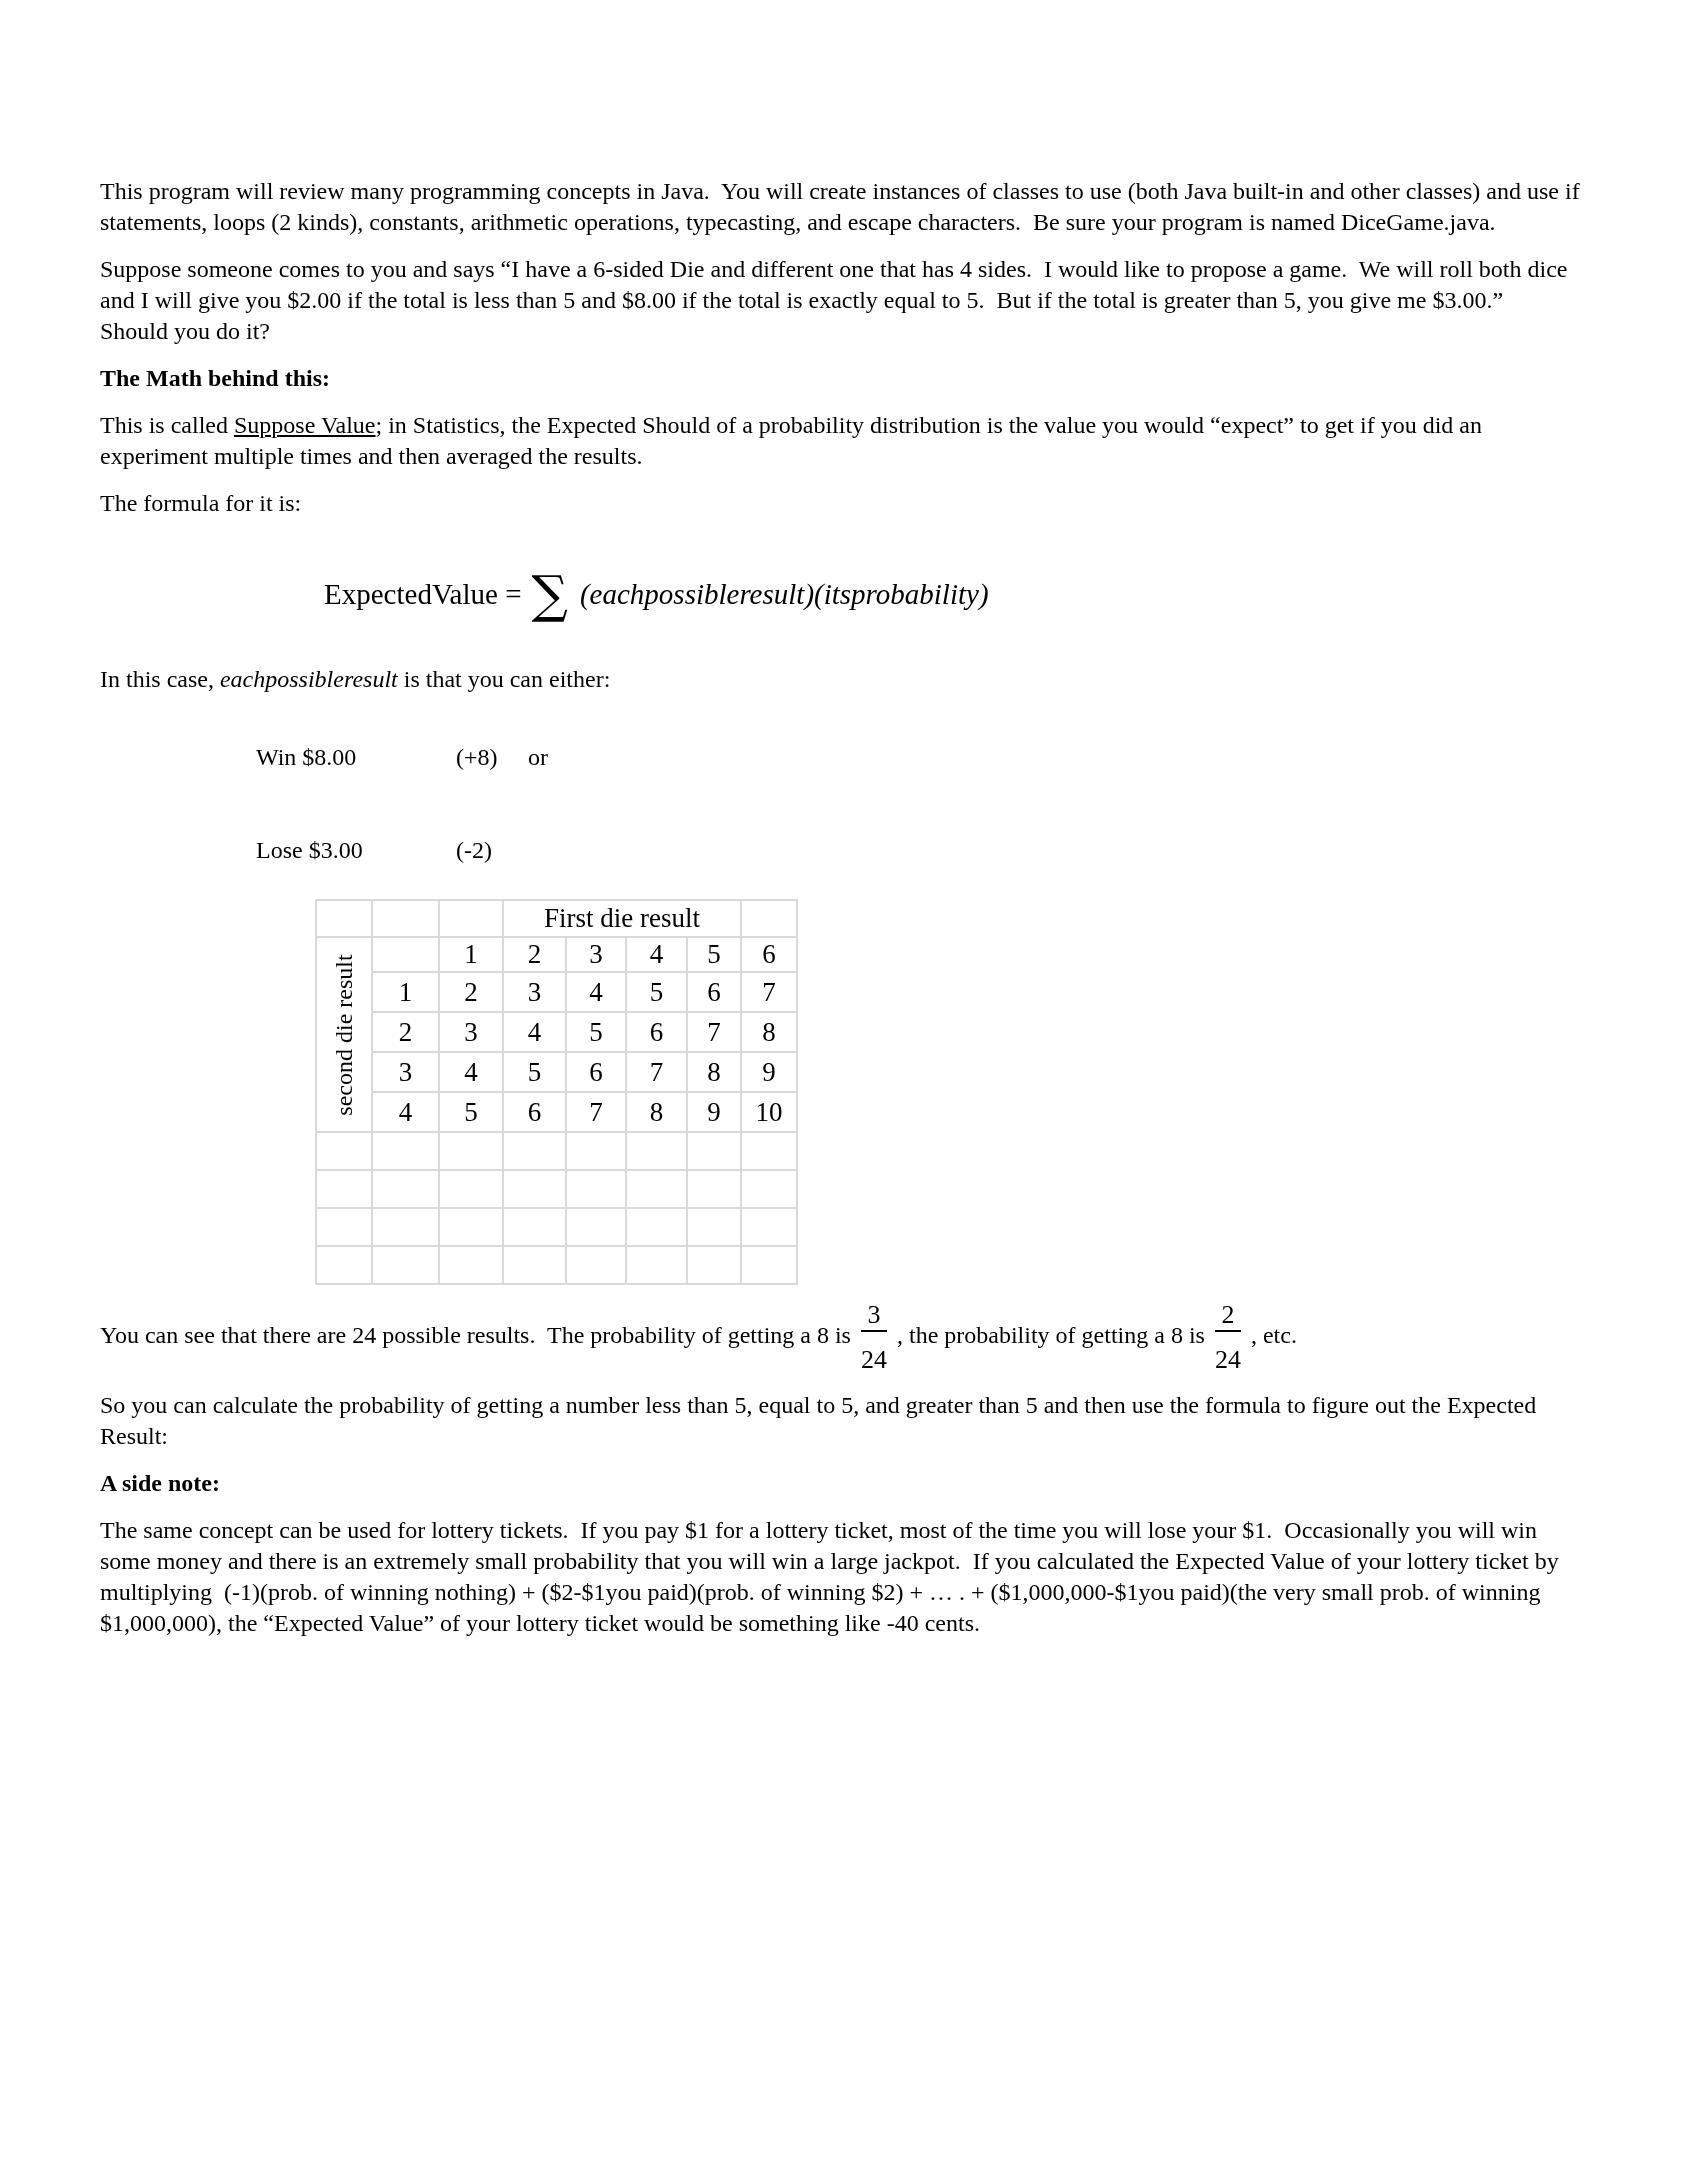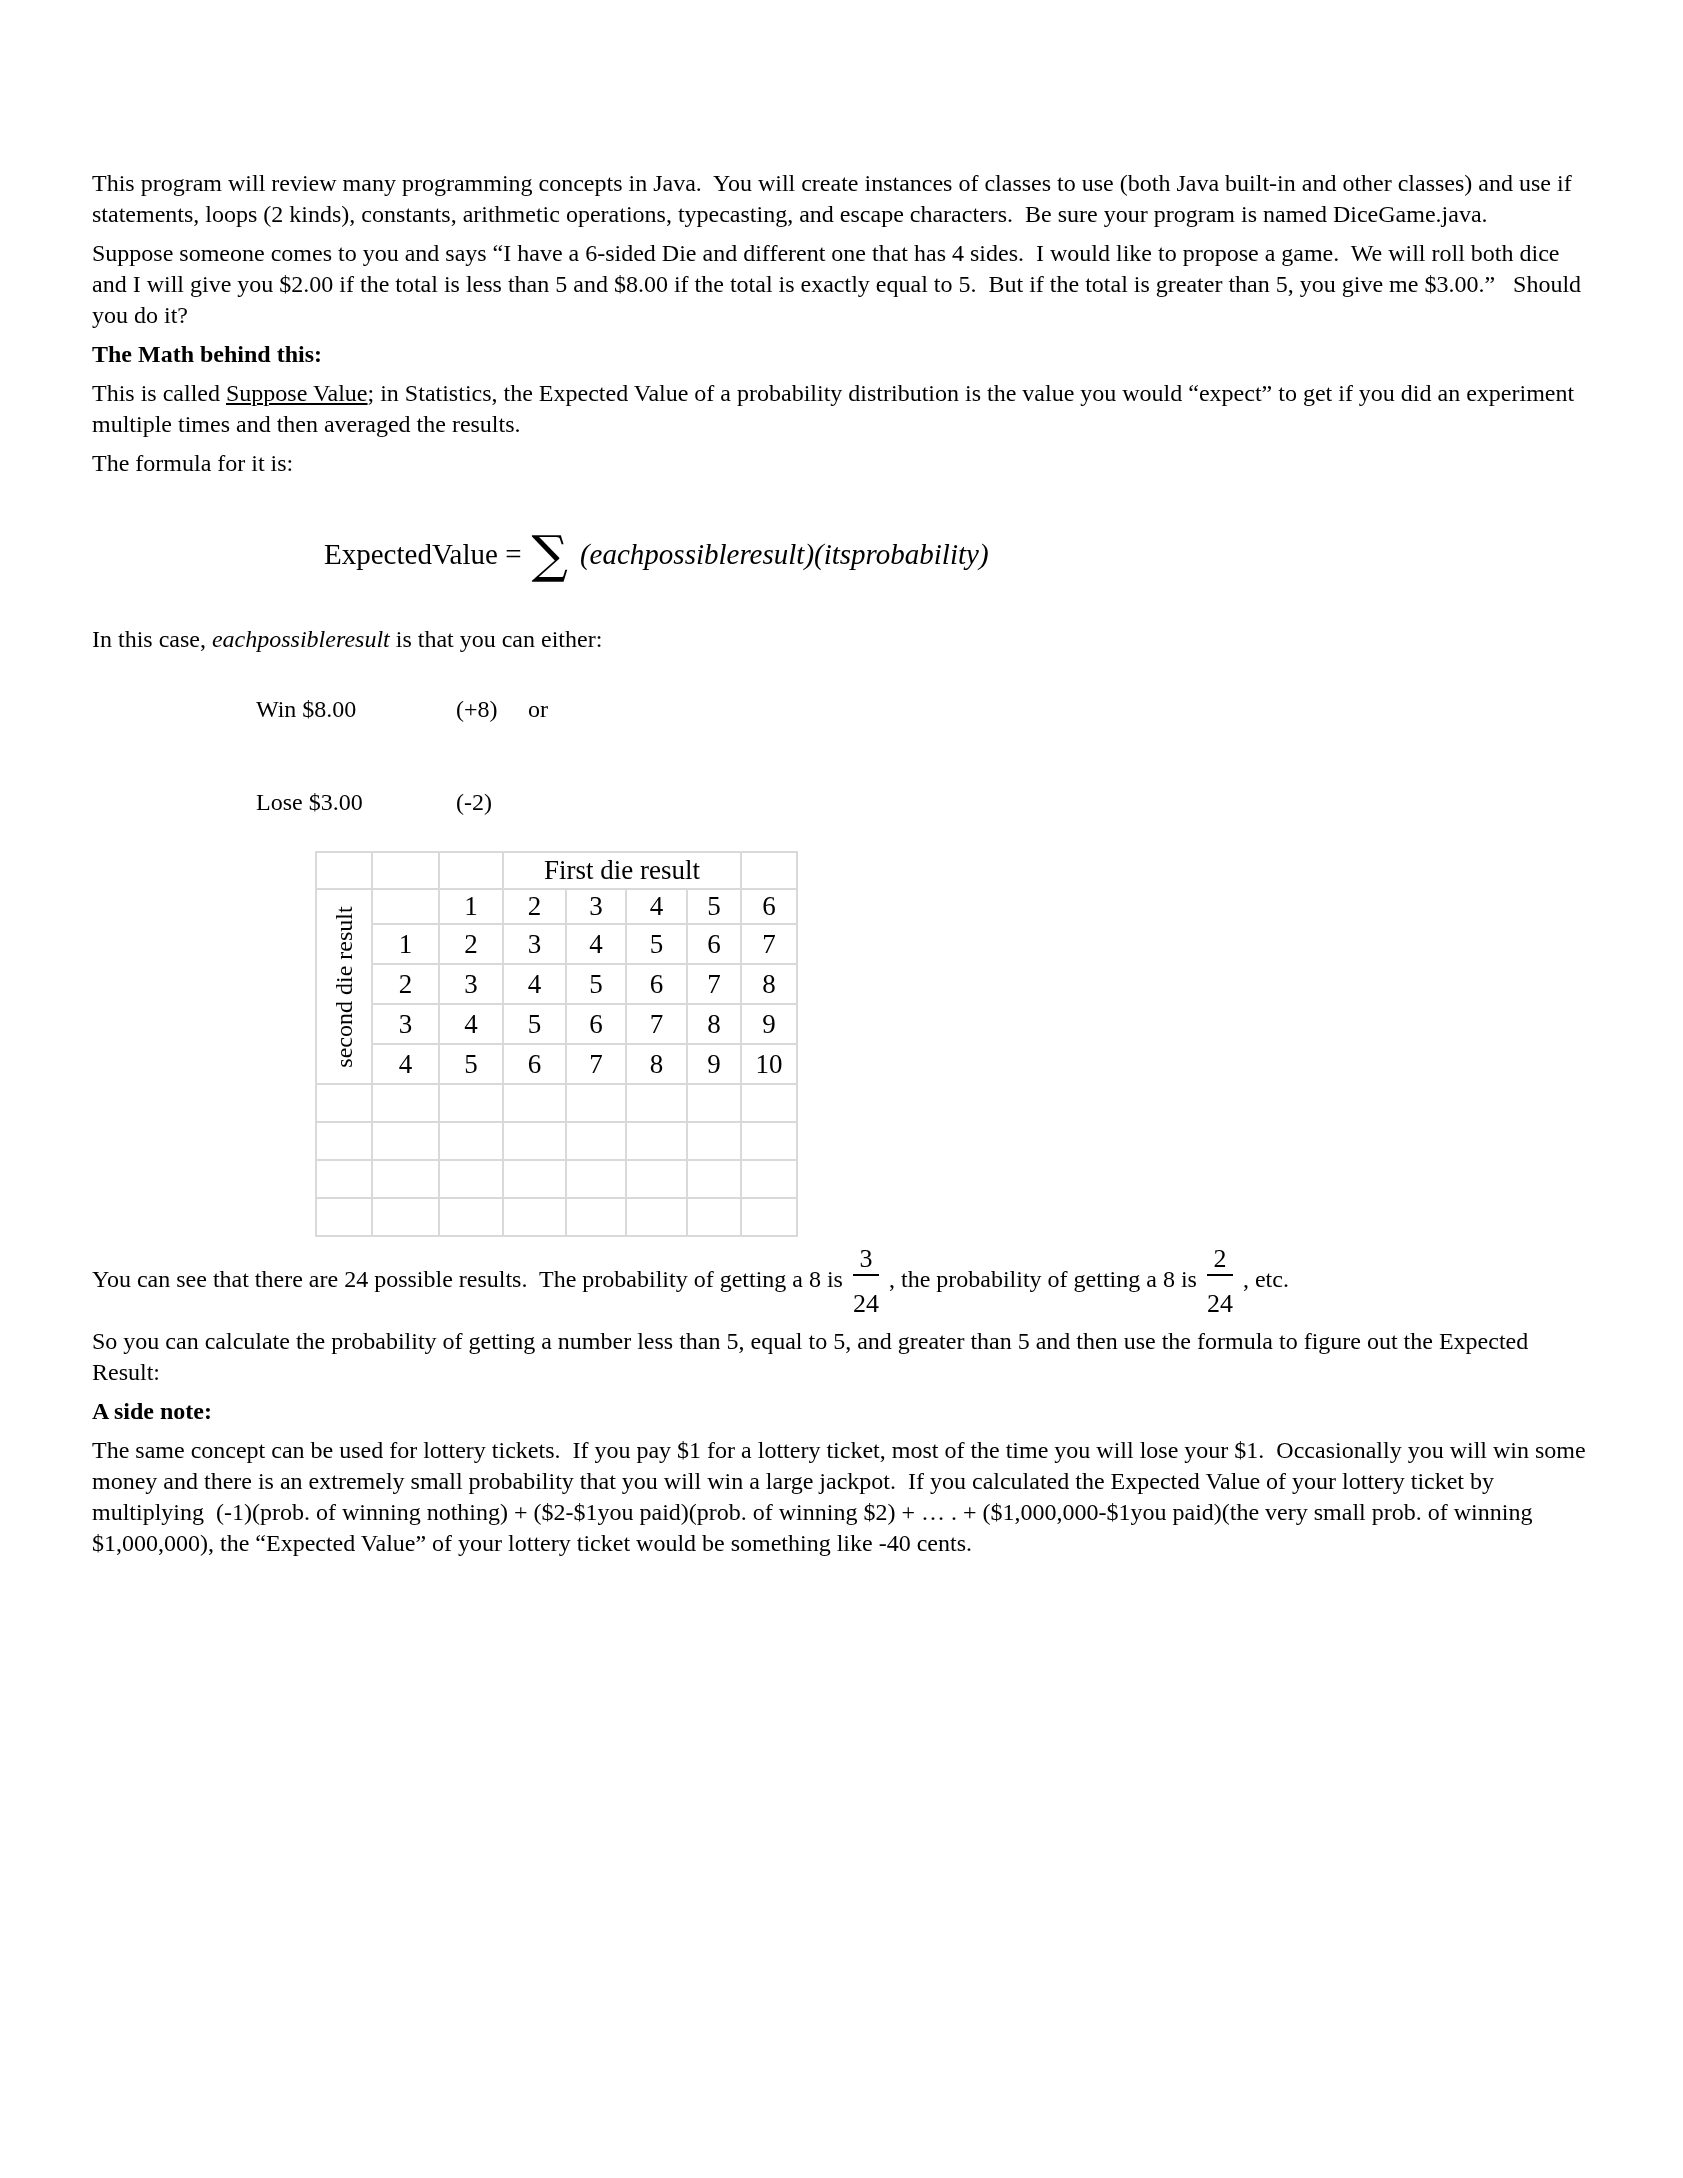--- a/index.html
+++ b/index.html
@@ -8,21 +8,21 @@
     width: 1683px;
     height: 2178px;
     background: #ffffff;
     box-sizing: border-box;
     padding: 160px 84px 0 84px;
     font-family: "Liberation Serif", "DejaVu Serif", serif;
     font-size: 24px;
     line-height: 31px;
     color: #000000;
   }
-  .page p, .page div.h { margin: 8px; }
+  .page p, .page div.h { margin: 16px; }
   .para { white-space: pre-wrap; }
   .h { font-weight: bold; white-space: pre-wrap; }
 
   .mt-problem-h   { margin-top: 80px; }
   .mt-problem-p   { margin-top: 28px; }
   .mt-math-h      { margin-top: 69px; }
   .mt-ev-p        { margin-top: 31px; }
   .mt-formula-i   { margin-top: 33px; }
   .mt-formula     { margin-top: 48px; }
   .mt-cases       { margin-top: 42px; }
@@ -109,21 +109,21 @@
 
 <div class="page">
 
   <p class="para">This program will review many programming concepts in Java.  You will create instances of classes to use (both Java built-in and other classes) and use if statements, loops (2 kinds), constants, arithmetic operations, typecasting, and escape characters.  Be sure your program is named DiceGame.java.</p>
 
 
   <p class="para mt-problem-p">Suppose someone comes to you and says “I have a 6-sided Die and different one that has 4 sides.  I would like to propose a game.  We will roll both dice and I will give you $2.00 if the total is less than 5 and $8.00 if the total is exactly equal to 5.  But if the total is greater than 5, you give me $3.00.”   Should you do it?</p>
 
   <div class="h mt-math-h">The Math behind this:</div>
 
-  <p class="para mt-ev-p"><span>This is called </span><span class="underline">Suppose Value</span><span>; in Statistics, the Expected Value of a probability distribution is the value you would “expect” to get if you did an experiment multiple times and then averaged the results.</span></p>
+  <p class="para mt-ev-p"><span>This is called </span><span class="underline">Suppose Value</span><span>; in Statistics, the Expected Should of a probability distribution is the value you would “expect” to get if you did an experiment multiple times and then averaged the results.</span></p>
 
   <p class="para mt-formula-i">The formula for it is:</p>
 
   <div class="formula mt-formula">
     <span class="lhs">ExpectedValue =</span>
     <span class="sigma">∑</span>
     <span class="rhs">(eachpossibleresult)(itsprobability)</span>
   </div>
 
   <div class="mt-cases">

